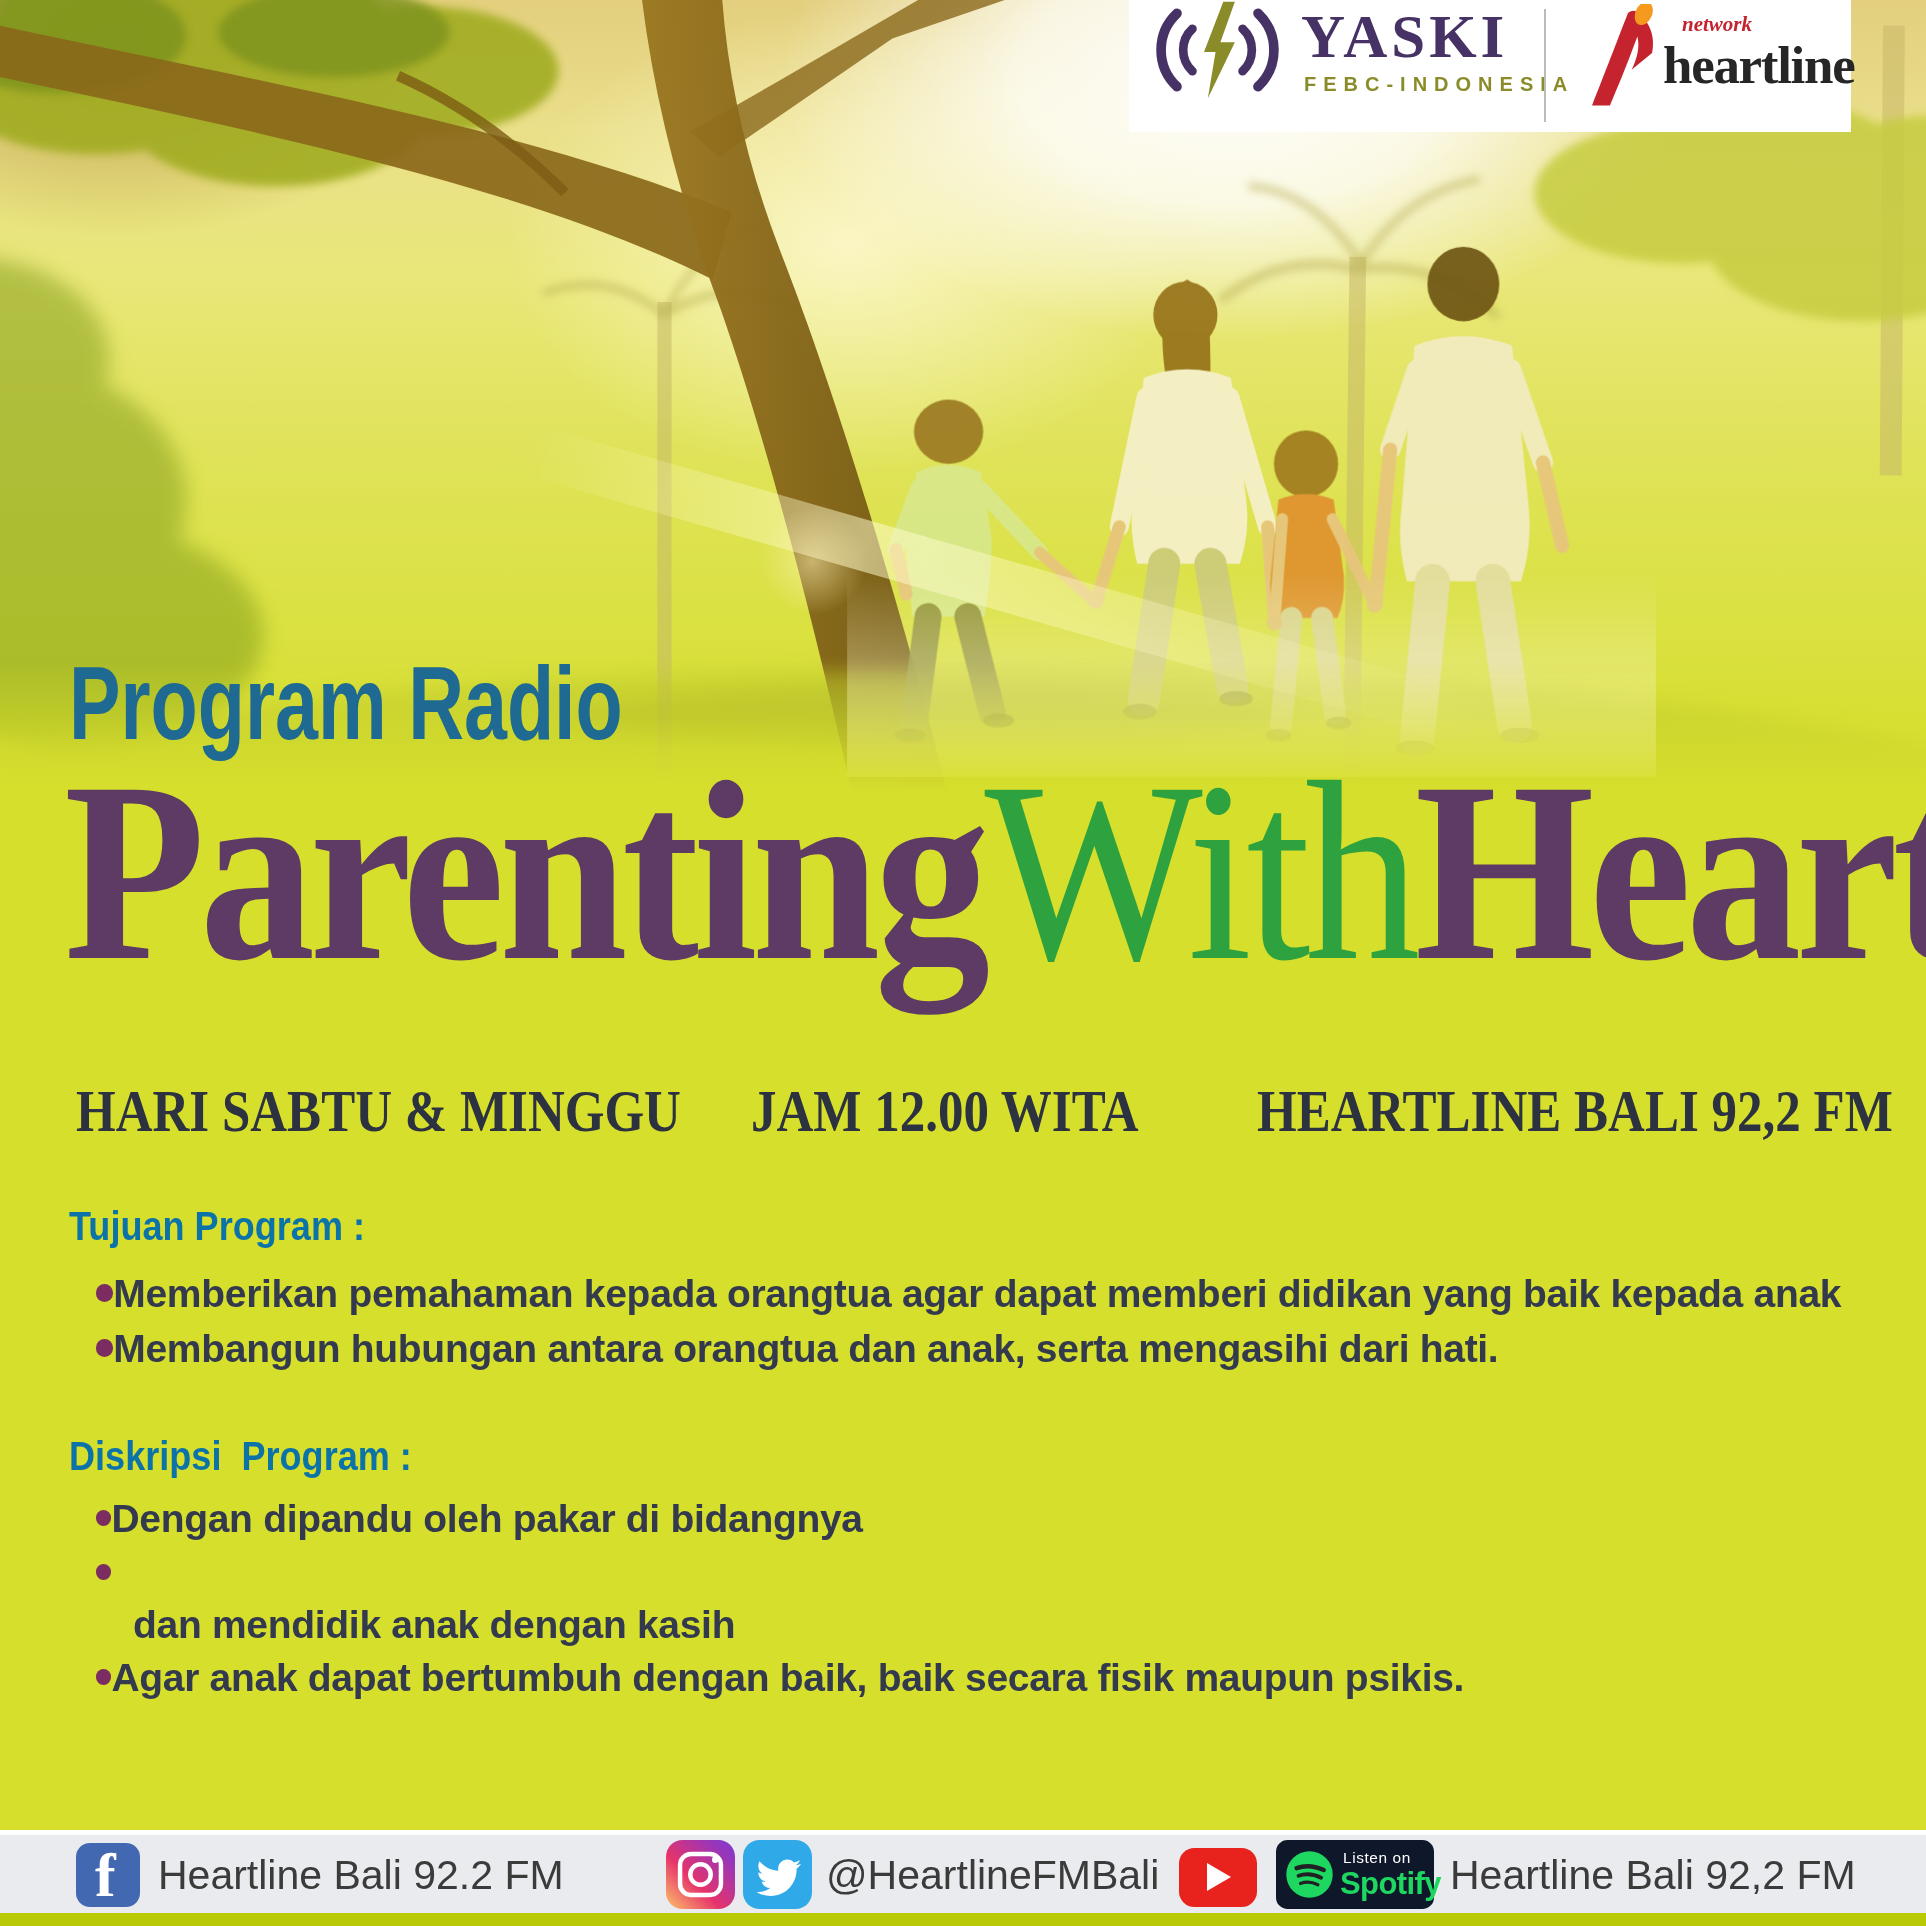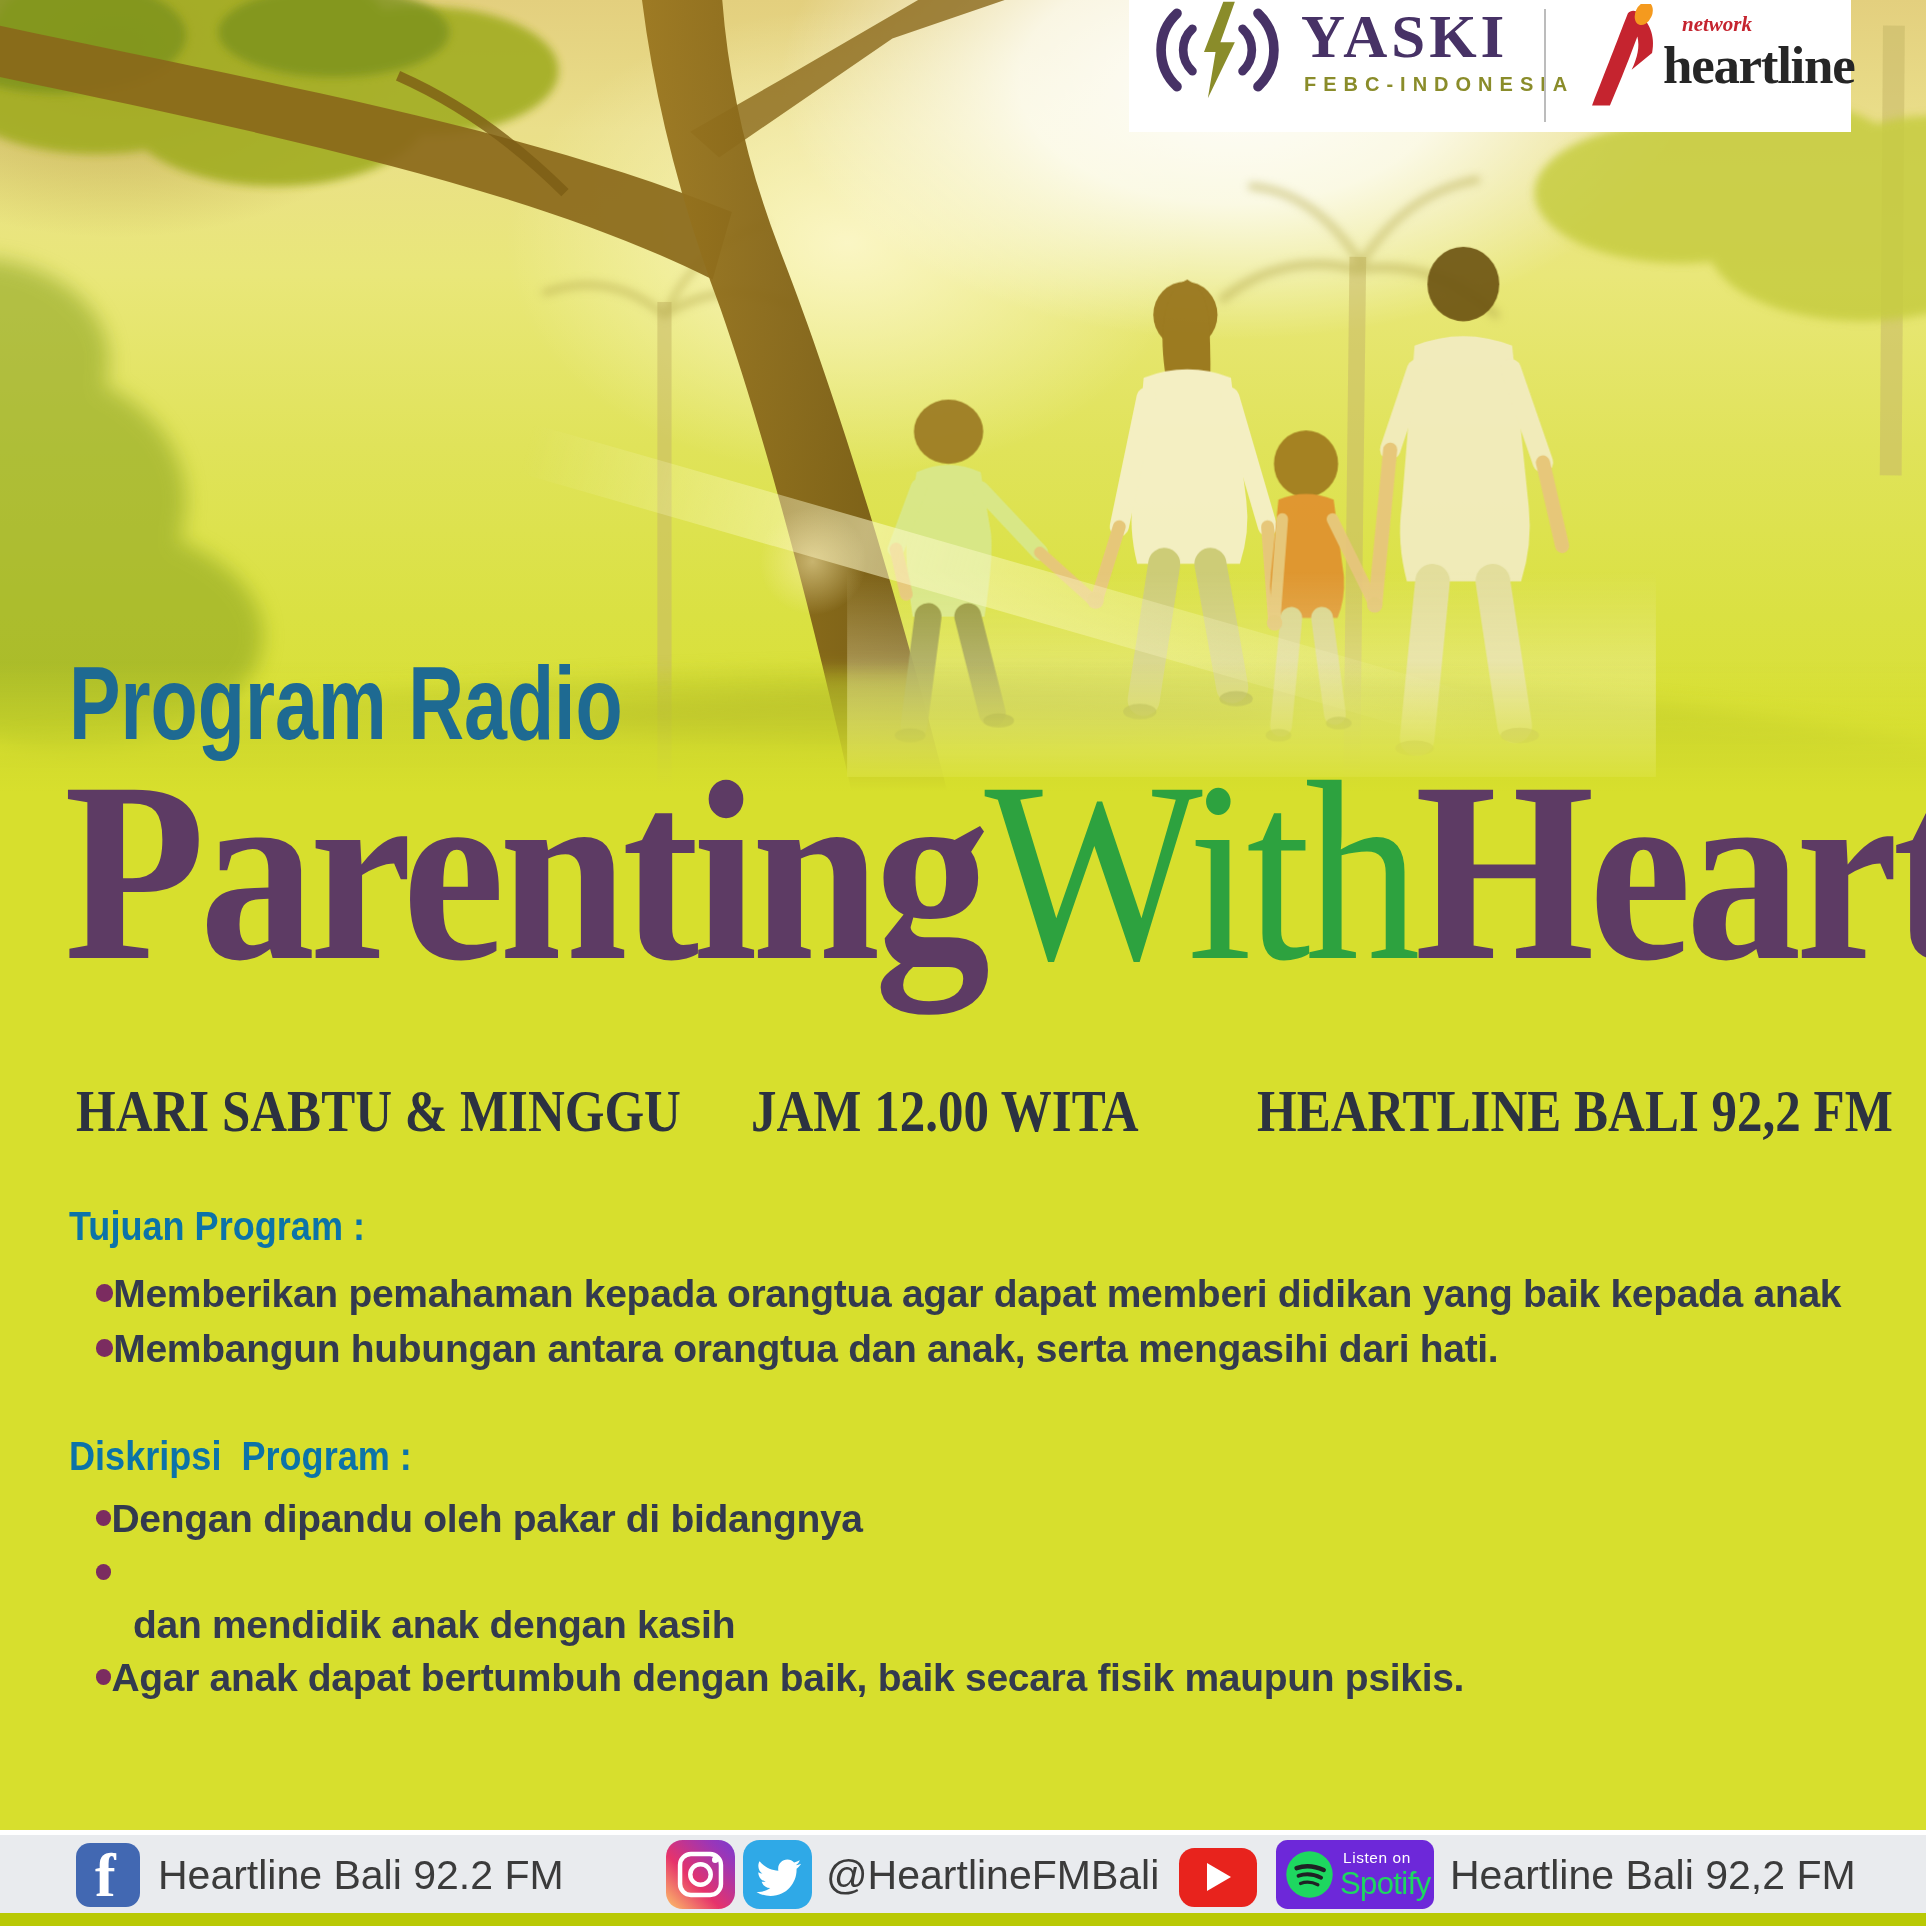--- a/index.html
+++ b/index.html
@@ -73,24 +73,24 @@
       background:#4268b2;overflow:hidden;}
   .fb-icon span{position:absolute;left:19px;top:-1.3px;font-family:"Liberation Serif",serif;
       font-weight:bold;font-size:62px;color:#fff;line-height:1.1;}
   .ig-icon{position:absolute;left:666px;top:5.1px;width:69px;height:69px;}
   .tw-icon{position:absolute;left:743px;top:5.1px;width:69px;height:69px;}
   .yt-icon{position:absolute;left:1179px;top:13px;width:78px;height:59px;border-radius:15.4px;
       background:#e8231d;}
   .yt-icon i{position:absolute;left:28px;top:15.4px;width:0;height:0;border-style:solid;
       border-width:14px 0 14px 24.4px;border-color:transparent transparent transparent #fff;}
   .sp-badge{position:absolute;left:1276px;top:5.1px;width:158px;height:69px;border-radius:11.6px;
-      background:#6d28d9;}
+      background:#0f172a;}
   .sp-circle{position:absolute;left:9px;top:10.3px;width:49px;height:49px;}
   .sp-line1{position:absolute;left:67px;top:9px;font-size:15.4px;color:#fff;letter-spacing:0.6px;}
-  .sp-line2{position:absolute;left:64px;top:26px;font-size:31px;font-weight:normal;color:#1ed760;letter-spacing:-0.6px;}
+  .sp-line2{position:absolute;left:64px;top:26px;font-size:31px;font-weight:bold;color:#1ed760;letter-spacing:-0.6px;}
 </style>
 </head>
 <body>
 
 <div class="poster">
 
   <div class="photo">
     <svg class="scene" viewBox="0 0 3000 1250" preserveAspectRatio="none">
       <defs>
         <filter id="b1" x="-60%" y="-60%" width="220%" height="220%">

